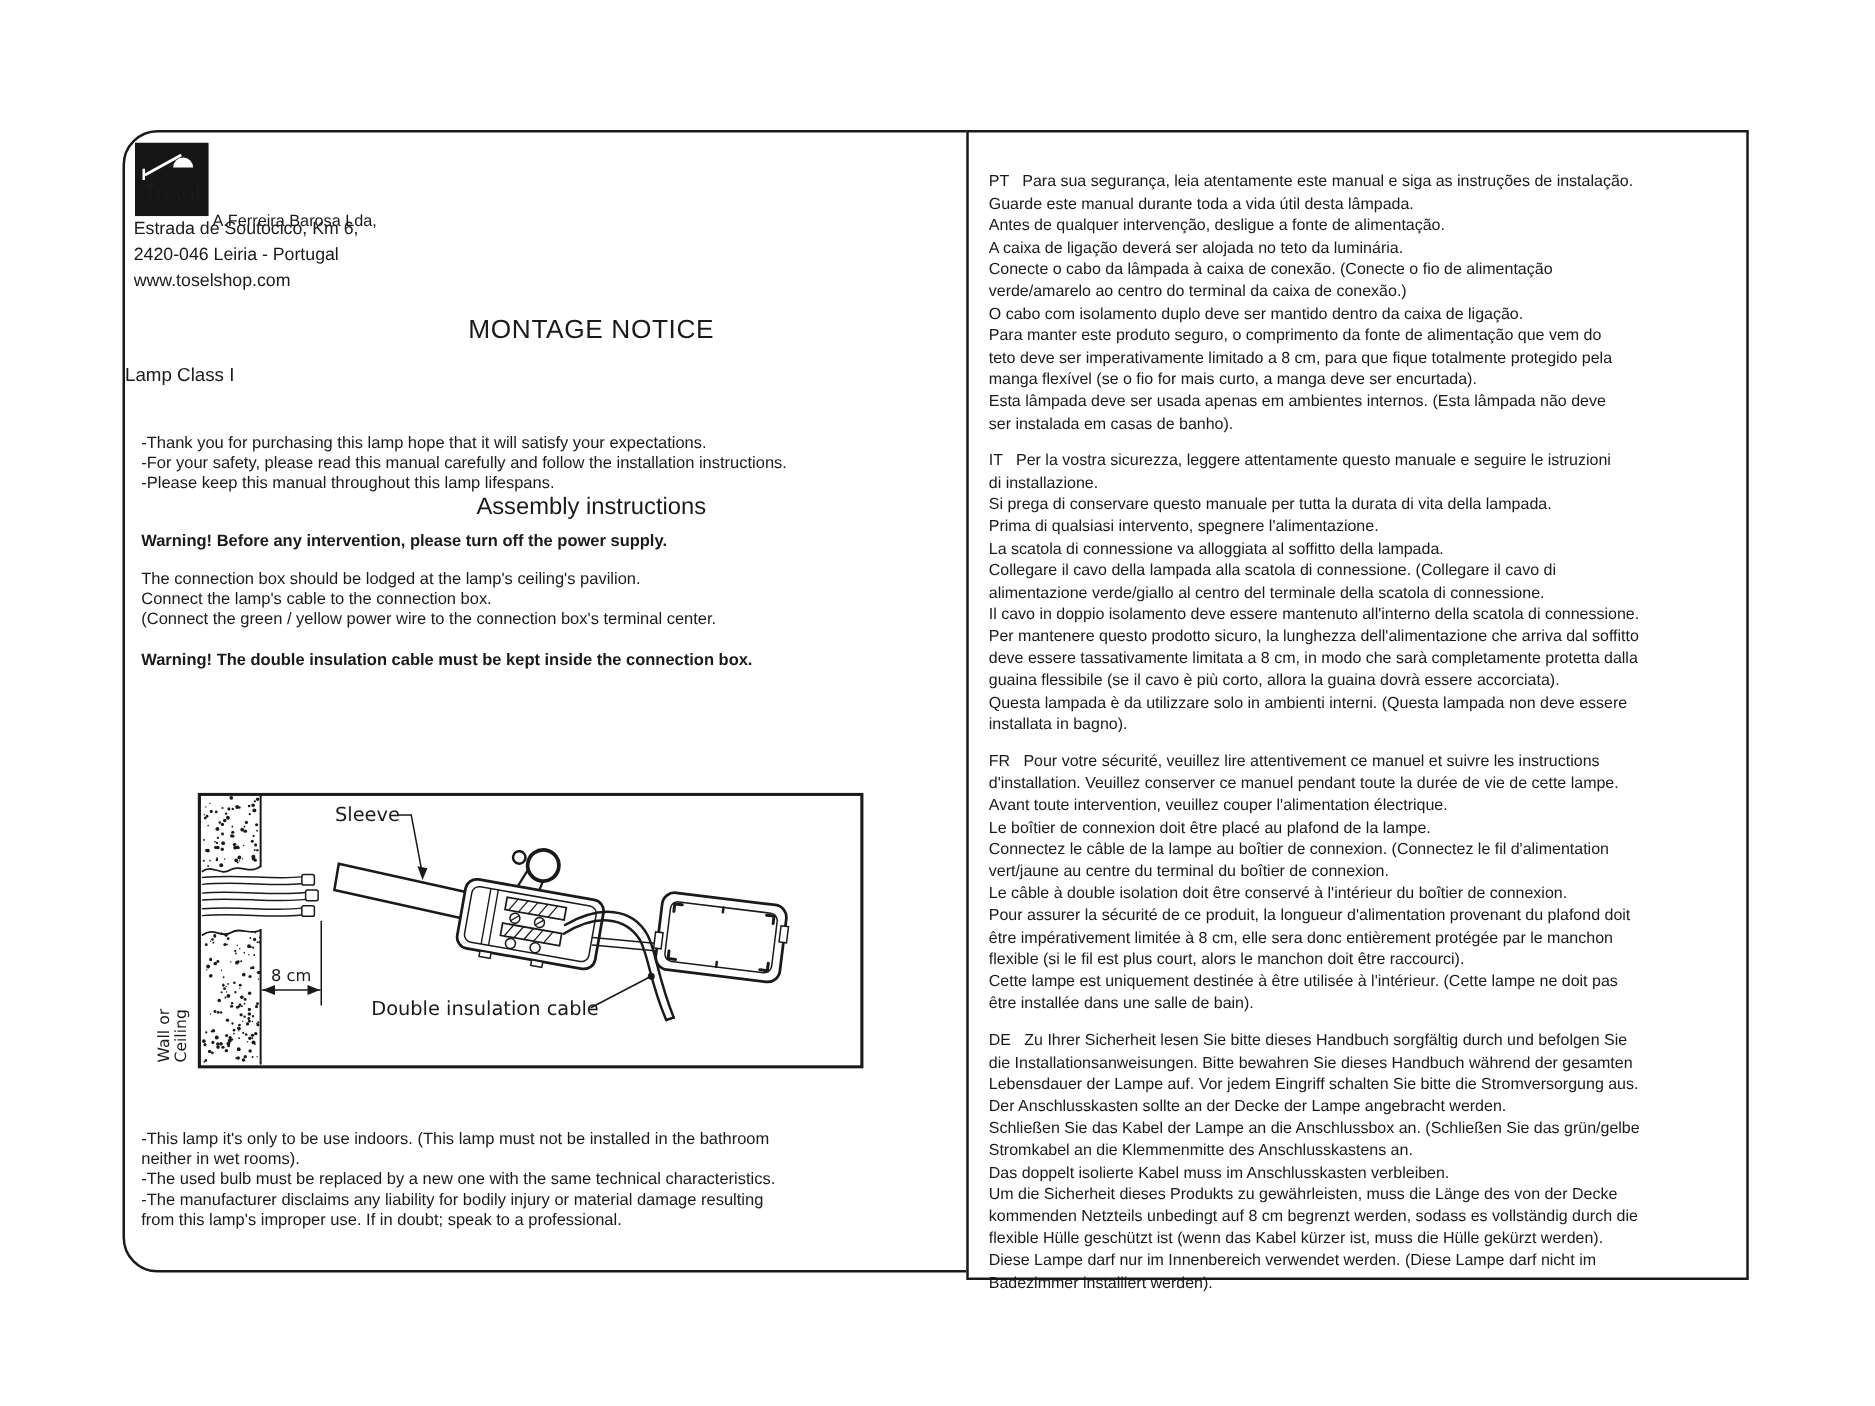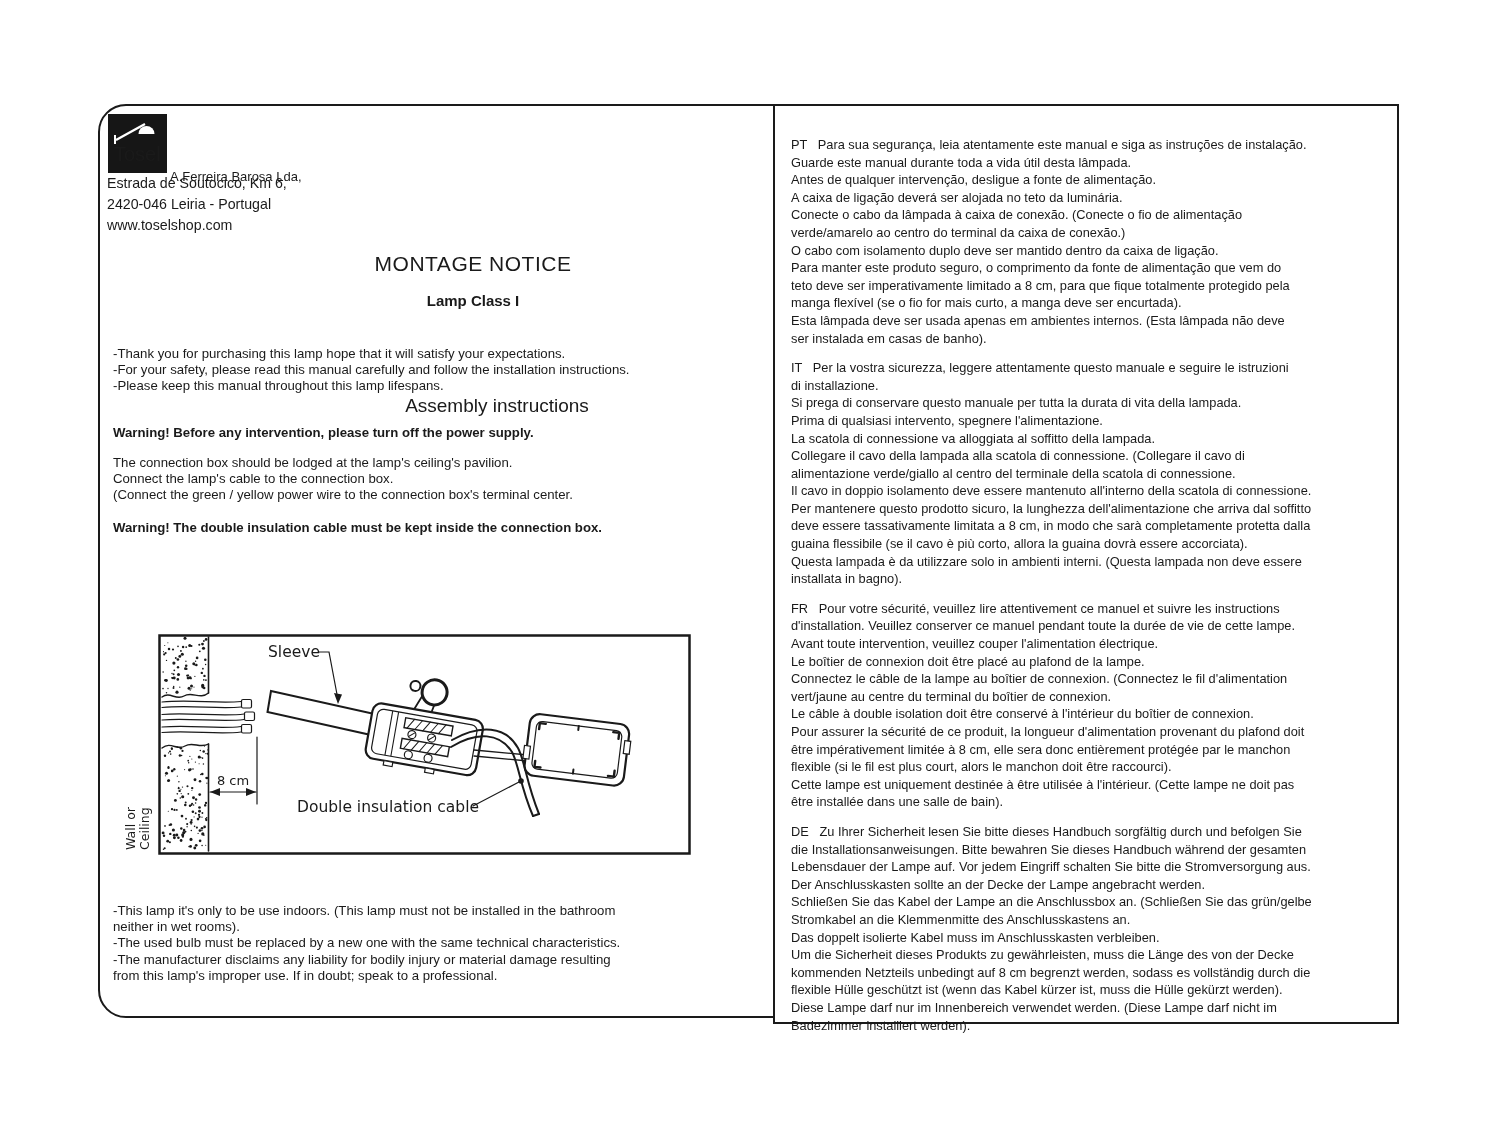--- a/index.html
+++ b/index.html
@@ -10,24 +10,24 @@
   }
   .panel{position:absolute;border:2px solid #1a1a1a;background:#fff;box-sizing:border-box;}
   #left-panel{left:98px;top:104px;width:750px;height:914px;border-radius:28px;}
   #right-panel{left:773px;top:104px;width:626px;height:920px;padding:30px 8px 0 16px;}
   .abs{position:absolute;}
   .pre{white-space:pre-wrap;}
   #logo-svg{position:absolute;left:8px;top:8px;}
   .addr1{left:70px;top:63px;font-size:13px;}
   .addr-rest{left:7px;top:67px;font-size:14.2px;line-height:21px;}
   .doc-title{left:0;top:146px;width:100%;text-align:center;font-size:21px;letter-spacing:.5px;}
-  .doc-subtitle{left:0;top:186px;width:100%;text-align:center;font-size:15px;font-weight:bold;}
+  .doc-subtitle{left:0;top:186px;width:100%;text-align:left;font-size:15px;font-weight:normal;}
   .body-txt{font-size:13.2px;line-height:16.2px;}
   .intro{left:13px;top:228px;width:606px;margin-top:12px;}
-  .sec-head{left:0;width:100%;text-align:center;font-size:19px;margin-left:24px;}
+  .sec-head{left:0;width:100%;text-align:center;font-size:19px;}
   .assembly-head{top:289px;}
   .warn{font-weight:bold;}
   .warn1{left:13px;top:319px;width:606px;}
   .para1{left:13px;top:349px;width:606px;}
   .warn2{left:13px;top:414px;width:606px;}
   .para2{left:13px;top:447px;width:606px;}
   #diagram-svg{position:absolute;left:22px;top:528px;}
   .safety-head{top:762px;}
   .safety-txt{left:13px;top:797px;width:606px;}
   .trans-block{font-size:12.8px;line-height:17.6px;margin-bottom:12px;white-space:pre-wrap;}

